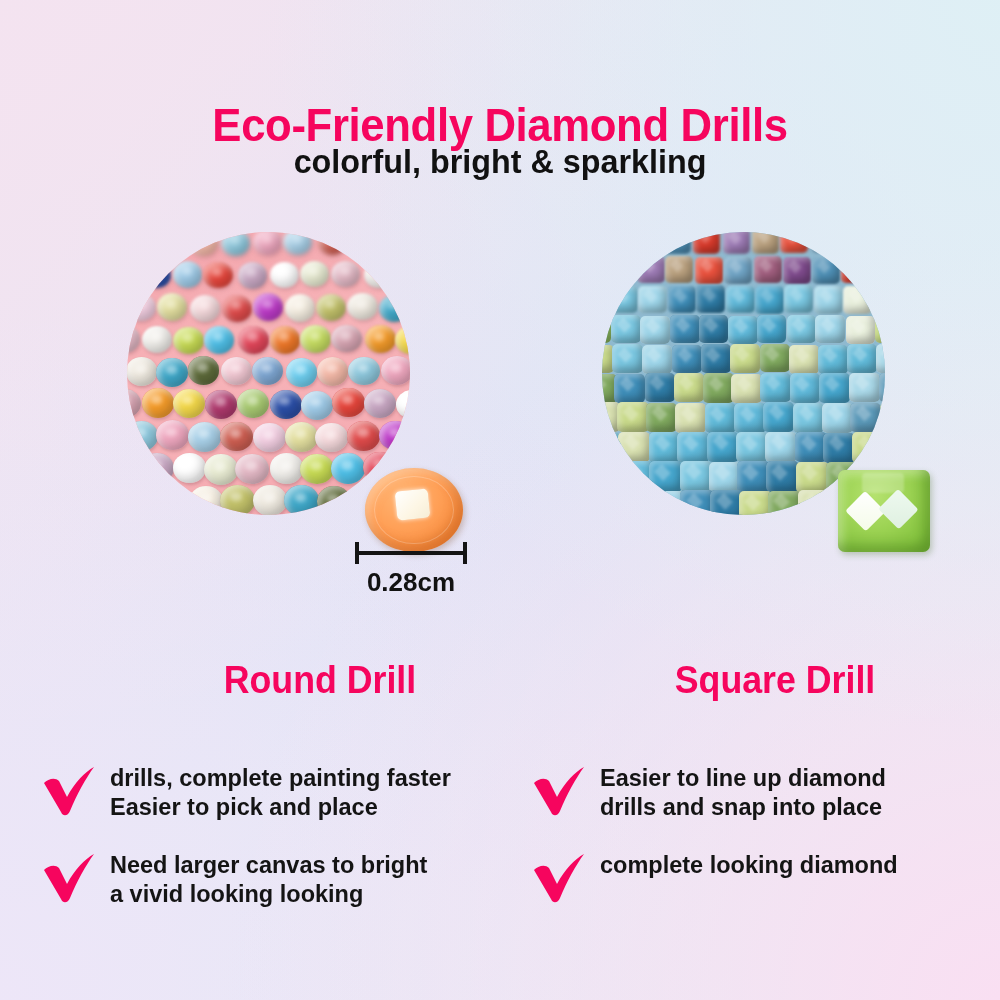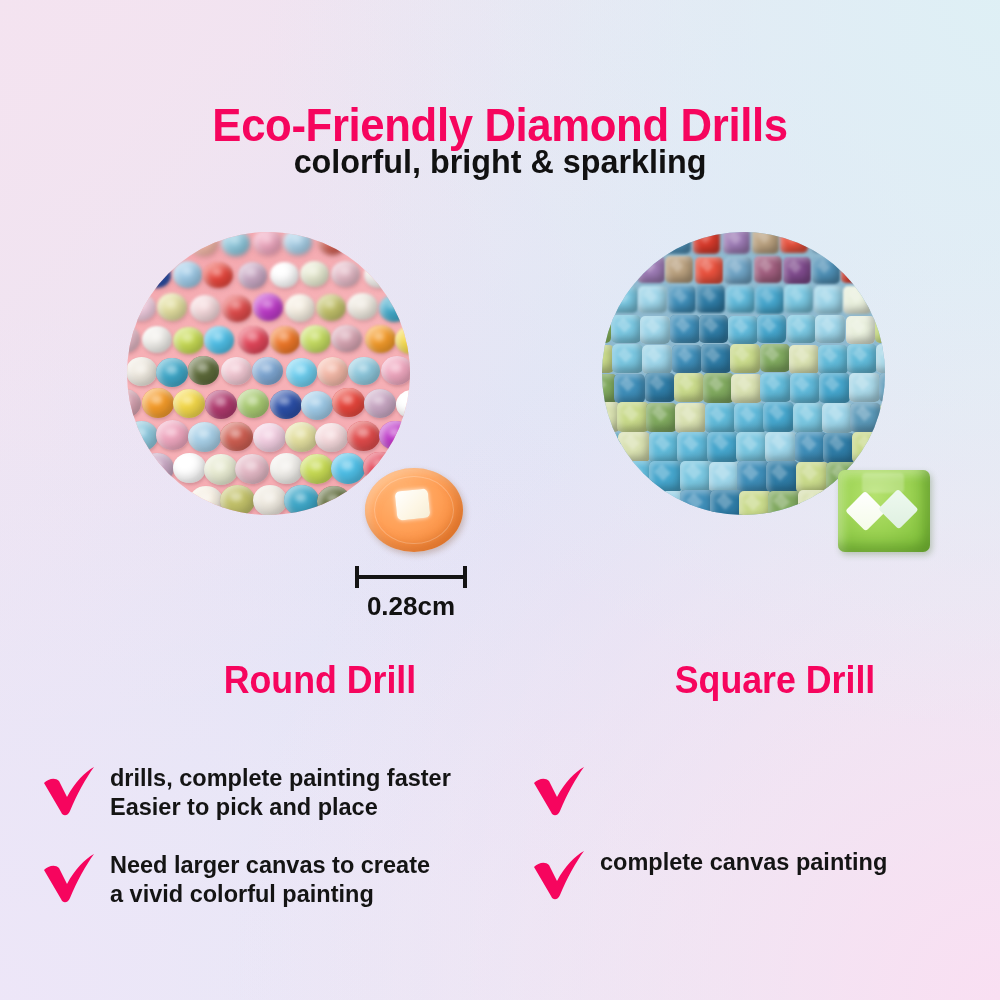--- a/index.html
+++ b/index.html
@@ -166,21 +166,21 @@
     position: absolute;
     left: 26%; top: 4%;
     width: 46%; height: 24%;
     background: rgba(255,255,255,0.22);
     border-radius: 4px;
     filter: blur(1px);
   }
 
   
   .size-block { position: absolute; }
-  #round-size  { left: 355px; top: 566px; width: 112px; }
+  #round-size  { left: 355px; top: 542px; width: 112px; }
   #square-size { left: 834px; top: 566px; width: 96px; }
 
   .size-bar {
     position: relative;
     height: 20px;
   }
   .size-bar .line {
     position: absolute;
     left: 0; right: 0;
     top: 9px;
@@ -502,38 +502,42 @@
           <span class="ln">Easier to pick and place</span>
         </div>
       </div>
       <div class="bullet-row">
         <span class="check-icon">
           <svg viewBox="0 0 56 52">
             <path d="M2 17 C6 13 13 11 17 15 L25 31 C33 16 43 6 52 1 C44 12 35 28 28 45 C26 50 21 51 19 46 Z" fill="#F6055E"></path>
           </svg>
         </span>
         <div class="bullet-text">
-          <span class="ln">Need larger canvas to create</span>
-          <span class="ln">a vivid colorful painting</span>
+          <span class="ln">Need larger canvas to bright</span>
+          <span class="ln">a vivid looking looking</span>
         </div>
       </div>
     </div>
   <div class="bullets" id="square-bullets">
       <div class="bullet-row">
         <span class="check-icon">
           <svg viewBox="0 0 56 52">
             <path d="M2 17 C6 13 13 11 17 15 L25 31 C33 16 43 6 52 1 C44 12 35 28 28 45 C26 50 21 51 19 46 Z" fill="#F6055E"></path>
           </svg>
         </span>
+        <div class="bullet-text">
+          <span class="ln">Easier to line up diamond</span>
+          <span class="ln">drills and snap into place</span>
+        </div>
       </div>
       <div class="bullet-row">
         <span class="check-icon">
           <svg viewBox="0 0 56 52">
             <path d="M2 17 C6 13 13 11 17 15 L25 31 C33 16 43 6 52 1 C44 12 35 28 28 45 C26 50 21 51 19 46 Z" fill="#F6055E"></path>
           </svg>
         </span>
         <div class="bullet-text">
-          <span class="ln">complete canvas painting</span>
+          <span class="ln">complete looking diamond</span>
         </div>
       </div>
     </div>
 
 </div>
 
 </body></html>

